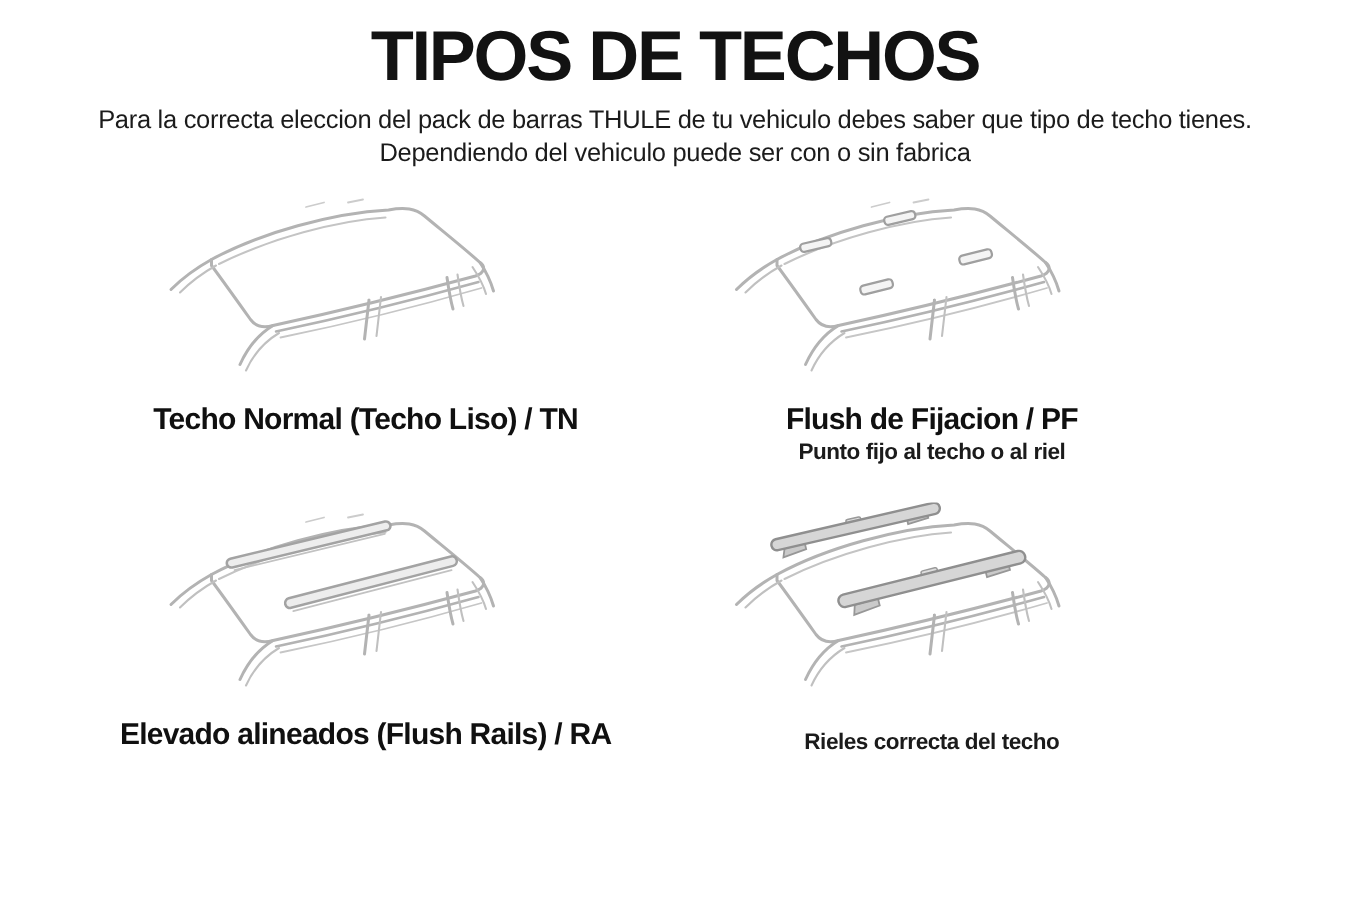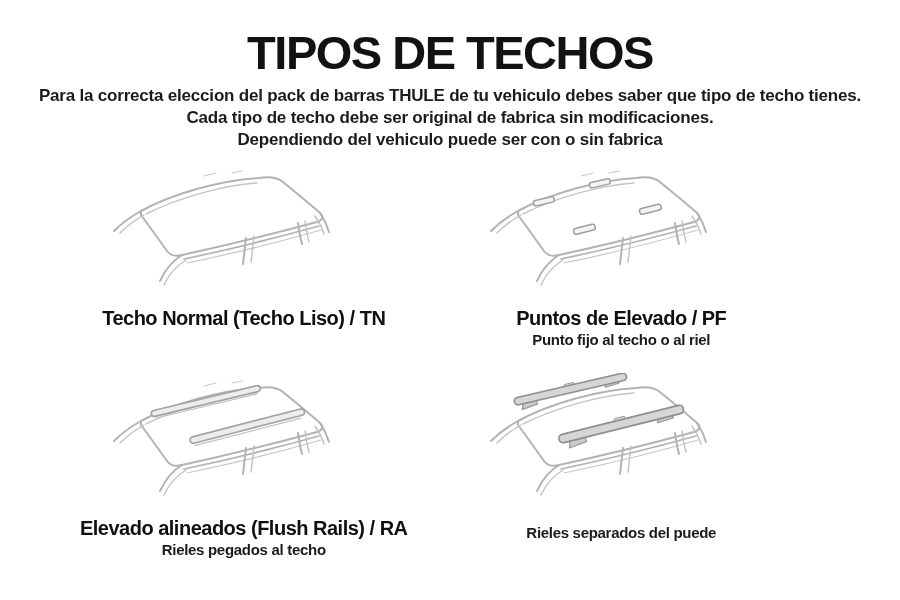--- a/index.html
+++ b/index.html
@@ -18,28 +18,28 @@
     position: relative;
     width: 900px;
     height: 600px;
     background: #ffffff;
   }
   .page-title {
     text-align: center;
     font-size: 47px;
     font-weight: 700;
     letter-spacing: -1.5px;
-    padding-top: 28px;
+    padding-top: 12px;
     line-height: 50px;
     color: #121212;
   }
   .intro {
     text-align: center;
     font-size: 17px;
-    font-weight: 700;
+    font-weight: 400;
     letter-spacing: -0.2px;
     line-height: 22px;
     margin-top: 7px;
     color: #1b1b1b;
   }
   .grid {
     display: grid;
     grid-template-columns: 1fr 1fr;
     padding-left: 55px;
     padding-right: 90px;
@@ -100,21 +100,20 @@
     </g>
   </defs>
 </svg>
 
 <div class="poster">
 
   <div class="page-title">TIPOS DE TECHOS</div>
 
   <div class="intro">
     <div>Para la correcta eleccion del pack de barras THULE de tu vehiculo debes saber que tipo de techo tienes.</div>
-    <div>Cada tipo de techo debe ser original de fabrica sin modificaciones.</div>
     <div>Dependiendo del vehiculo puede ser con o sin fabrica</div>
   </div>
 
   <div class="grid">
 
     <div class="cell">
       <svg class="illustration" viewBox="0 0 300 150">
         <use href="#roof-base"></use>
       </svg>
       <div class="caption">Techo Normal (Techo Liso) / TN</div>
@@ -132,57 +131,56 @@
               <rect width="21" height="5.5" rx="2.2"></rect>
             </g>
           <g transform="translate(168,46) rotate(-14)">
               <rect width="22" height="6" rx="2.4"></rect>
             </g>
           <g transform="translate(102,66) rotate(-14)">
               <rect width="22" height="6" rx="2.4"></rect>
             </g>
         </g>
       </svg>
-      <div class="caption">Puntos de Elevado / PF</div>
+      <div class="caption">Flush de Fijacion / PF</div>
       <div class="subcaption">Punto fijo al techo o al riel</div>
     </div>
 
     <div class="cell">
       <svg class="illustration" viewBox="0 0 300 150">
         <use href="#roof-base"></use>
         <g>
           <g transform="translate(58,44) rotate(-13.5)">
             <rect x="0" y="-6" width="112" height="6" rx="3" fill="#ededed" stroke="#a3a3a3" stroke-width="1.7"></rect>
             <path d="M4,2 L107,2" stroke="#c2c2c2" stroke-width="1.2" fill="none" stroke-linecap="round"></path>
           </g>
           <g transform="translate(97,71) rotate(-14.5)">
             <rect x="0" y="-6.5" width="118" height="6.5" rx="3.2" fill="#ededed" stroke="#a3a3a3" stroke-width="1.7"></rect>
             <path d="M4,2.5 L113,2.5" stroke="#c2c2c2" stroke-width="1.2" fill="none" stroke-linecap="round"></path>
           </g>
         </g>
       </svg>
       <div class="caption">Elevado alineados (Flush Rails) / RA</div>
-      <div class="subcaption">Rieles pegados al techo</div>
     </div>
 
     <div class="cell">
       <svg class="illustration" viewBox="0 0 300 150">
         <use href="#roof-base"></use>
         <g>
           <g transform="translate(45,36) rotate(-13)">
             <path d="M8,-3.5 L6,2 L22,0 L22,-4 Z" fill="#cacaca" stroke="#979797" stroke-width="1.2"></path>
             <path d="M92,-6 L92,-1 L106,-2 L106,-6.5 Z" fill="#cacaca" stroke="#979797" stroke-width="1.2"></path>
             <rect x="52" y="-13" width="10" height="3" rx="1.2" fill="#dedede" stroke="#9a9a9a" stroke-width="1"></rect>
             <rect x="0" y="-11" width="115" height="7.5" rx="3.6" fill="#d6d6d6" stroke="#8f8f8f" stroke-width="1.6"></rect>
           </g>
           <g transform="translate(90,74) rotate(-14)">
             <path d="M10,-3.5 L8,3 L26,1 L26,-4 Z" fill="#cacaca" stroke="#979797" stroke-width="1.2"></path>
             <path d="M100,-6 L100,0 L116,-1 L116,-6.5 Z" fill="#cacaca" stroke="#979797" stroke-width="1.2"></path>
             <rect x="58" y="-14.5" width="11" height="3.2" rx="1.3" fill="#dedede" stroke="#9a9a9a" stroke-width="1"></rect>
             <rect x="0" y="-12" width="128" height="8.5" rx="4" fill="#d6d6d6" stroke="#8f8f8f" stroke-width="1.6"></rect>
           </g>
         </g>
       </svg>
-      <div class="subcaption">Rieles separados del puede</div>
+      <div class="subcaption">Rieles correcta del techo</div>
     </div>
 
   </div>
 </div>
 
 </body></html>

